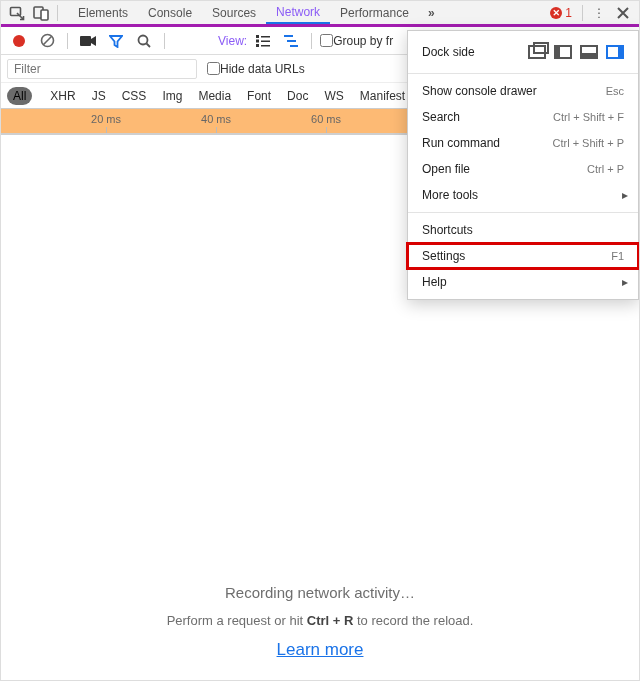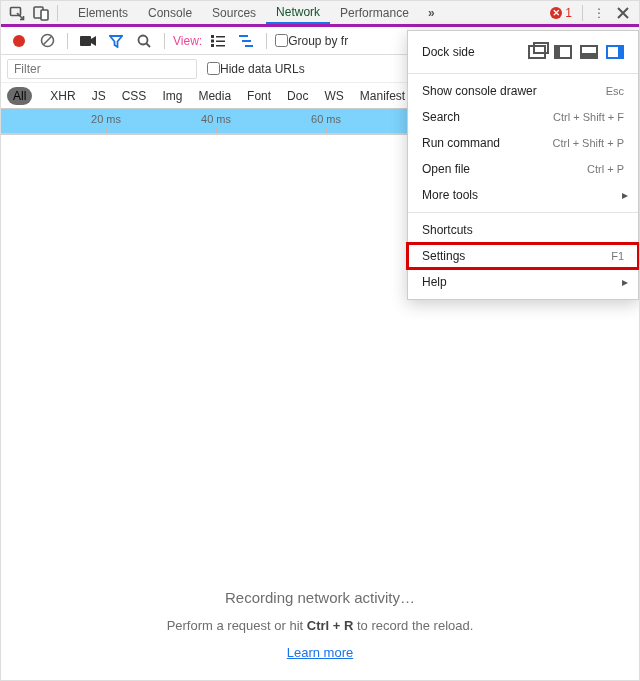--- a/index.html
+++ b/index.html
@@ -18,38 +18,38 @@
   }
   .iconbtn {
     width:24px; height:24px; display:flex; align-items:center; justify-content:center;
     color:#555; cursor:pointer;
   }
   .tabs { display:flex; height:100%; margin-left:6px; }
   .tab {
     padding:0 10px; display:flex; align-items:center; color:#555;
     cursor:pointer; white-space:nowrap;
   }
-  .tab.active { color:#14532d; border-bottom:2px solid #1a73e8; }
+  .tab.active { color:#8b5cf6; border-bottom:2px solid #1a73e8; }
   .spacer { flex:1; }
   .errbadge { display:flex; align-items:center; gap:3px; color:#d93025; margin:0 6px; }
   .errbadge .dot {
     width:12px; height:12px; border-radius:50%; background:#d93025;
     display:flex; align-items:center; justify-content:center; color:#fff;
     font-size:9px; font-weight:bold;
   }
 
   .toolbar {
     height:28px; display:flex; align-items:center; gap:4px;
     padding:0 6px; border-bottom:1px solid #ddd;
   }
   .sep { width:1px; height:16px; background:#ccc; margin:0 4px; }
   .rec { width:12px; height:12px; border-radius:50%; background:#d93025; }
   .nosign { color:#666; }
   .funnel { color:#1a73e8; }
-  .viewlbl { color:#ec4899; }
+  .viewlbl { color:#8b5cf6;margin-left:45px; }
   .chk { display:inline-flex; align-items:center; gap:0; color:#333; }
   .chk input { margin:0; }
 
   .filterrow {
     height:28px; display:flex; align-items:center; gap:10px;
     padding:0 6px; border-bottom:1px solid #eee;
   }
   .filterbox {
     flex:0 0 190px; height:20px; border:1px solid #ddd;
     padding:1px 6px; color:#c2410c; border-radius:2px; font-family:inherit; font-size:12px;
@@ -60,40 +60,40 @@
     padding:0 6px; border-bottom:1px solid #ccc;
   }
   .pill {
     padding:2px 6px; border-radius:9px; color:#333; cursor:pointer;
   }
   .pill.active { background:#6b6b6b; color:#000000; }
   .typerow .sepwide { flex:0 0 4px; }
 
   .timeline {
     height:26px; border-bottom:2px solid #cfcfcf;
-    position:relative; background:#7dd3fc;
+    position:relative; background:#fdba74;
   }
   .tick {
     position:absolute; top:4px; font-size:11px; color:#666;
     transform:translateX(-50%);
   }
   .tickline {
     position:absolute; top:18px; width:1px; height:6px; background:#bbb;
   }
 
   .msgarea {
     position:absolute; left:0; right:0; bottom:20px; top:420px;
     display:flex; flex-direction:column; align-items:center;
     justify-content:flex-end; gap:12px; color:#666;
     font-size:14px;
   }
   .msg-title { color:#6e6e6e; font-size:15px; }
   .msg-sub { color:#6e6e6e; font-size:13px; }
   .msg-sub b { color:#444; }
-  .learn { color:#1a73e8; text-decoration:underline; cursor:pointer; font-size:13px; }
+  .learn { color:#1a73e8; text-decoration:underline; cursor:pointer; font-size:17px; }
 
   
   .menu {
     position:absolute; top:29px; right:0; width:232px;
     background:#fff; border:1px solid #ccc;
     box-shadow:0 4px 16px rgba(0,0,0,.2);
     z-index:10; padding:4px 0;
   }
   .menurow {
     height:26px; display:flex; align-items:center;

